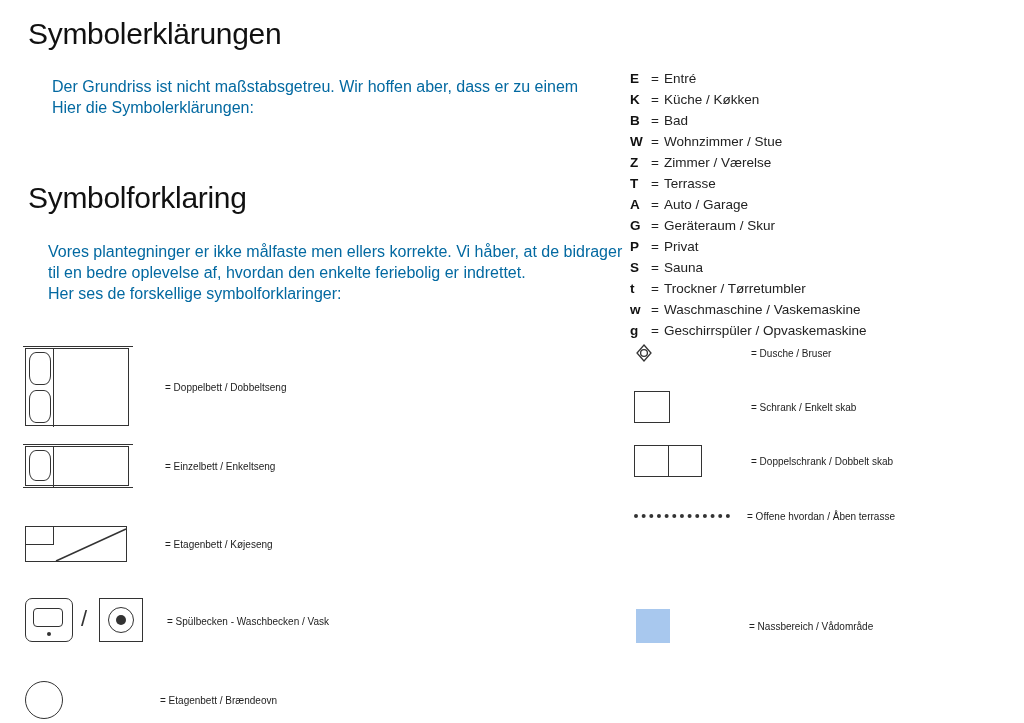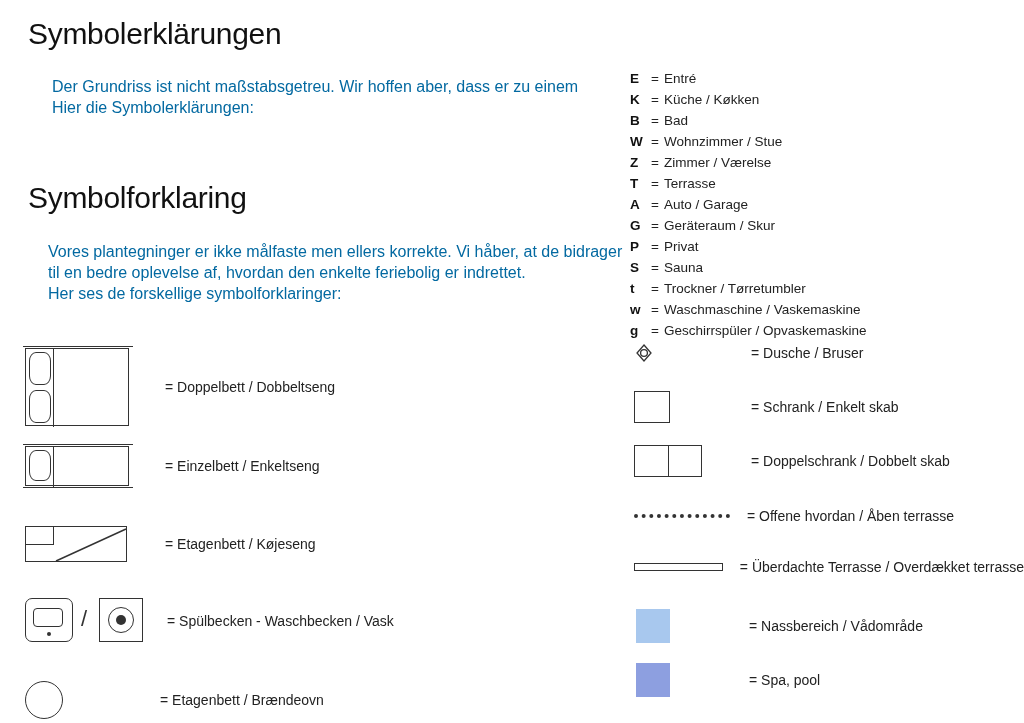--- a/index.html
+++ b/index.html
@@ -44,21 +44,21 @@
   #para-da { left: 25px; top: 229px; }
   .para div { white-space: pre; }
 
   
   .legend-row {
     position: absolute;
     display: flex;
     align-items: center;
   }
   .legend-label {
-    font-size: 14px;
+    font-size: 10px;
     color: #222;
     white-space: nowrap;
   }
 
   
   .bed-double {
     width: 104px; height: 78px;
     border: 1.6px solid #333;
     position: relative;
     background: #fff;
@@ -408,28 +408,20 @@
       <div class="divider"></div>
     </div>
     <div class="legend-label" style="margin-left:49px;">= Doppelschrank / Dobbelt skab</div>
   </div>
 
   <div class="legend-row" style="left:634px; top:495px; width:380px; height:18px;">
     <div class="dotted-terrace"></div>
     <div class="legend-label" style="margin-left:17px;">= Offene hvordan / Åben terrasse</div>
   </div>
 
-  <div class="legend-row" style="left:634px; top:548px; width:390px; height:14px;">
-    <div class="solid-terrace"></div>
-    <div class="legend-label" style="margin-left:17px;">= Überdachte Terrasse / Overdækket terrasse</div>
-  </div>
 
   <div class="legend-row" style="left:636px; top:597px; width:380px; height:34px;">
     <div class="swatch" id="swatch-wet" style="background: rgb(168, 200, 238);"></div>
     <div class="legend-label" style="margin-left:79px;">= Nassbereich / Vådområde</div>
   </div>
 
-  <div class="legend-row" style="left:636px; top:651px; width:380px; height:34px;">
-    <div class="swatch" id="swatch-spa" style="background: rgb(141, 159, 224);"></div>
-    <div class="legend-label" style="margin-left:79px;">= Spa, pool</div>
-  </div>
 
 </div>
 
 </body></html>

